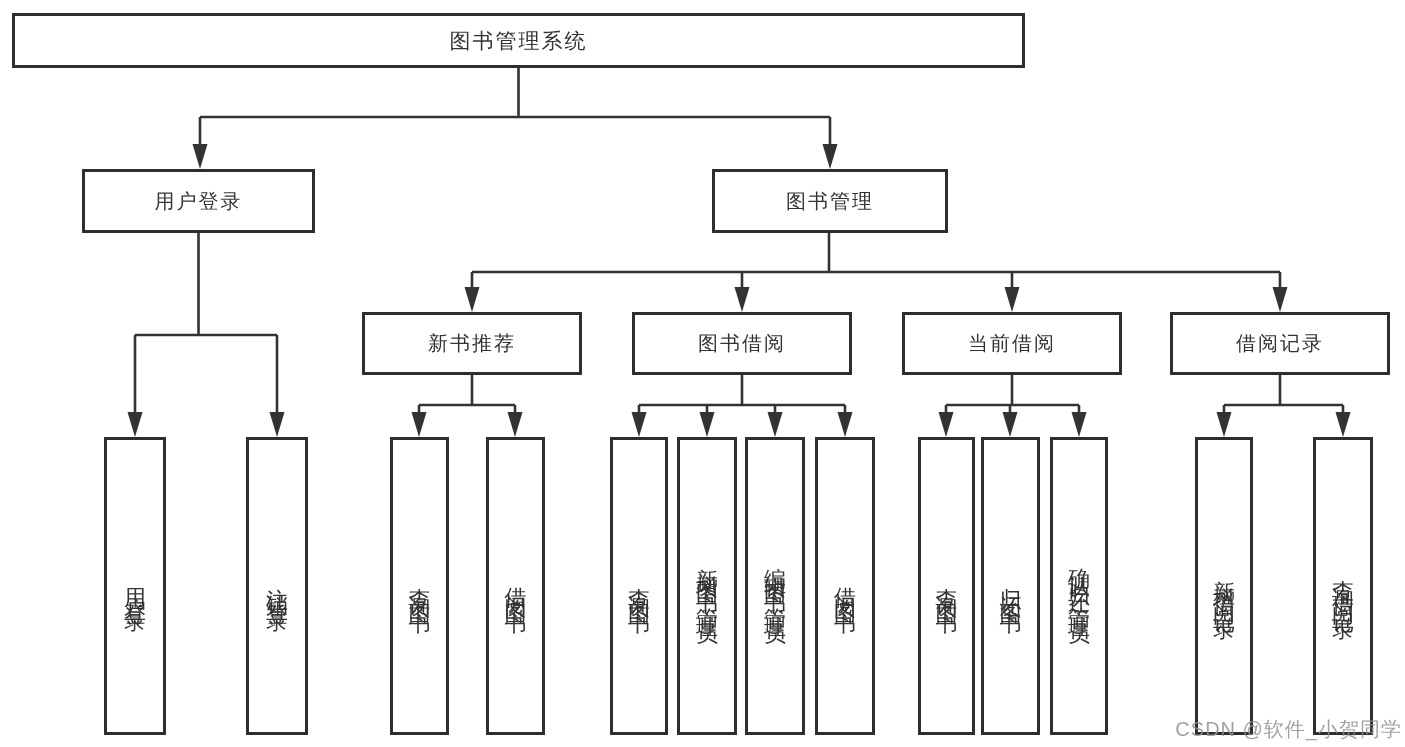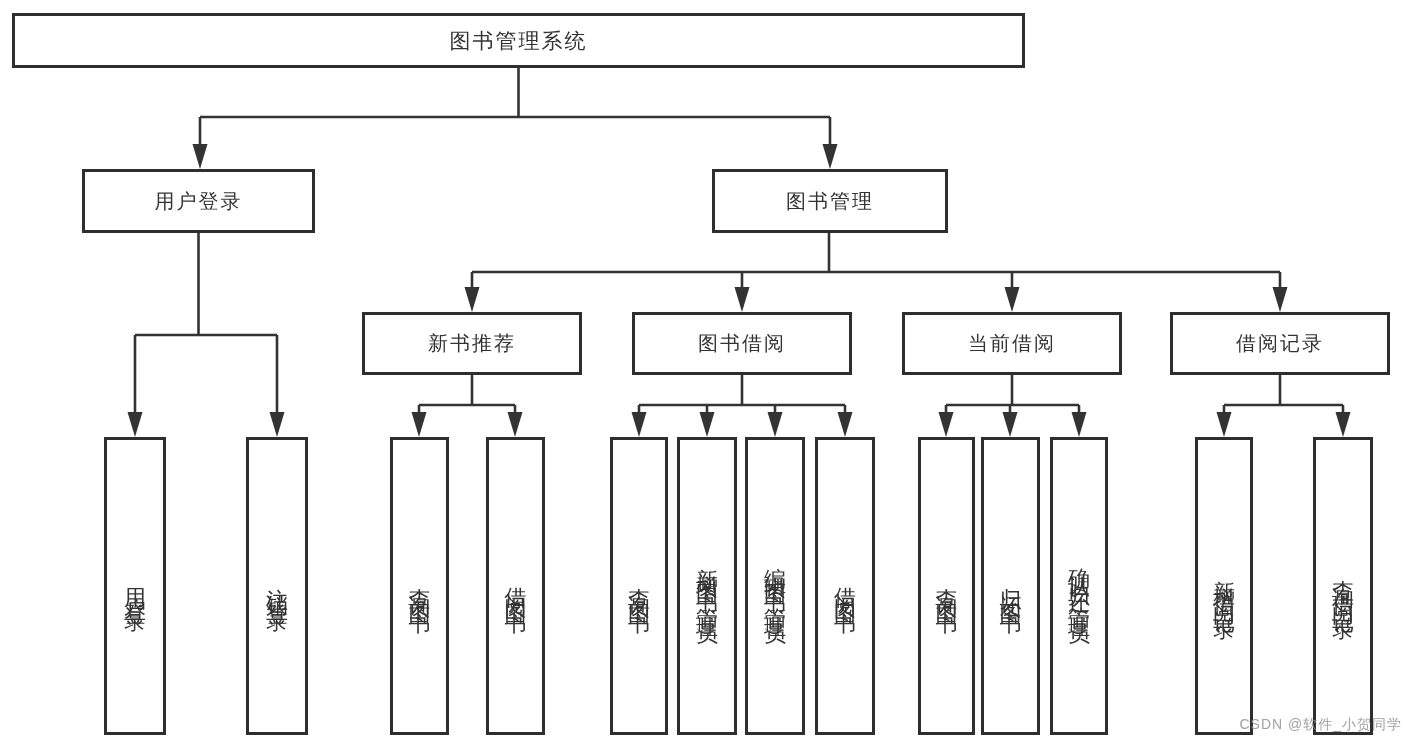--- a/index.html
+++ b/index.html
@@ -34,21 +34,21 @@
     font-size:22px;
     letter-spacing:8px;
     line-height:1;
     white-space:nowrap;
   }
   .watermark{
     position:absolute;
     right:3px;
     top:716px;
     z-index:2;
-    font-size:14px;
+    font-size:20px;
     letter-spacing:1px;
     color:rgba(145,145,145,0.85);
     white-space:nowrap;
     margin-left:10px;
   }
 </style>
 </head>
 <body>
 
 <div class="canvas">

